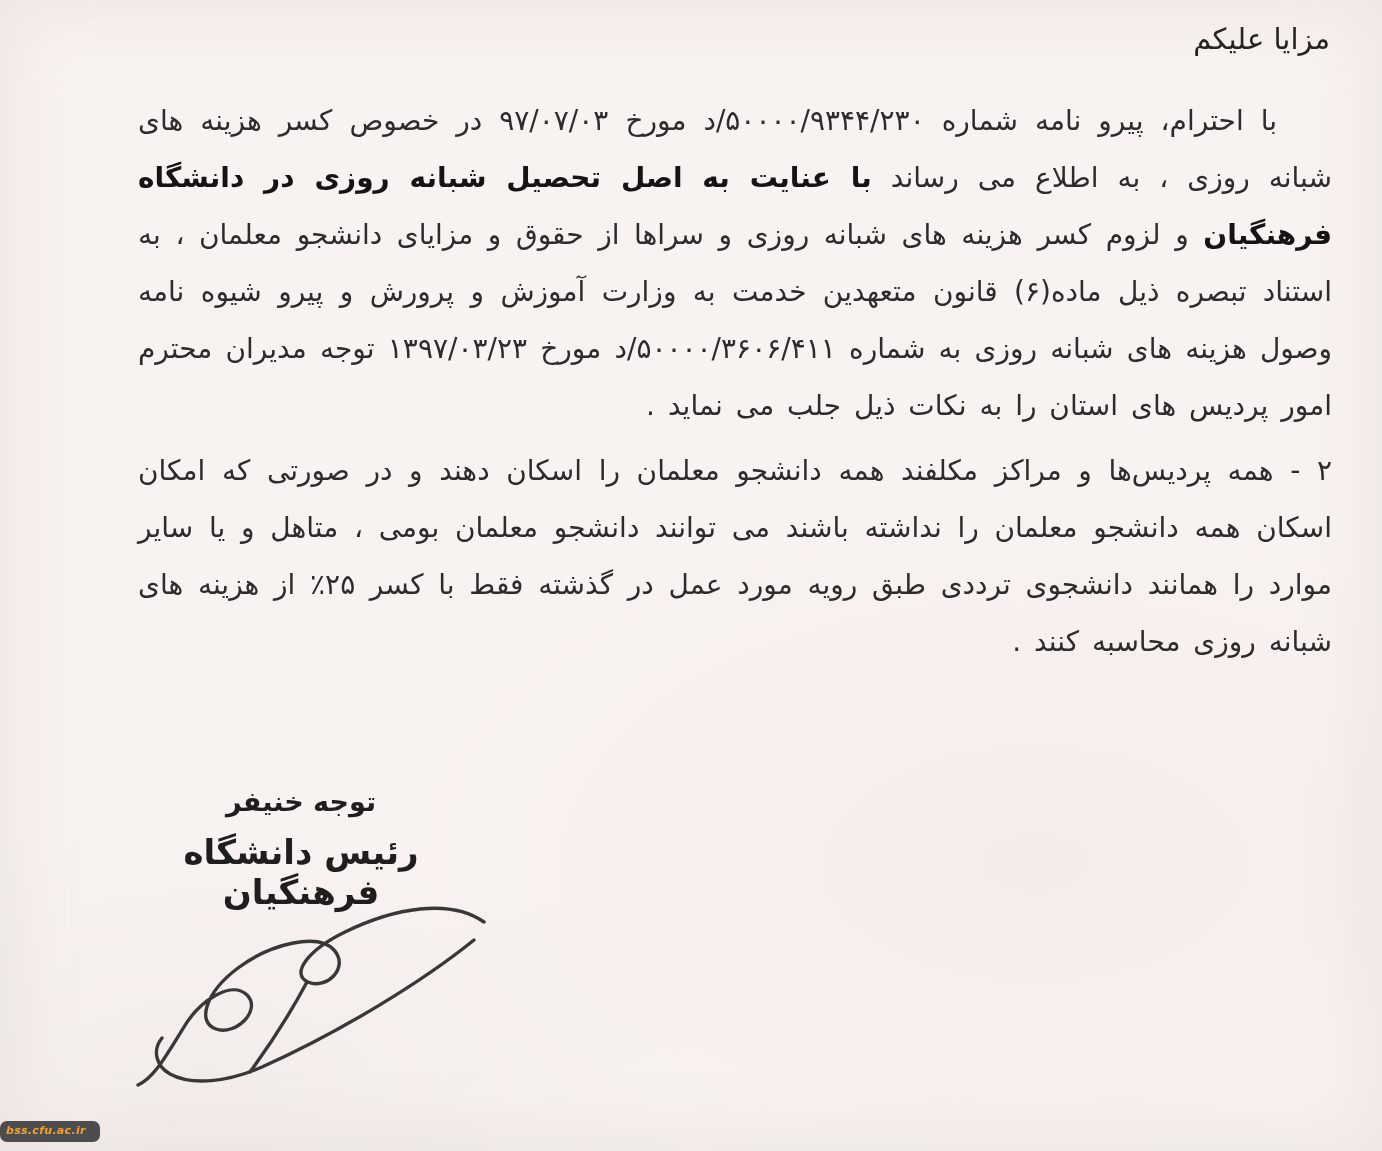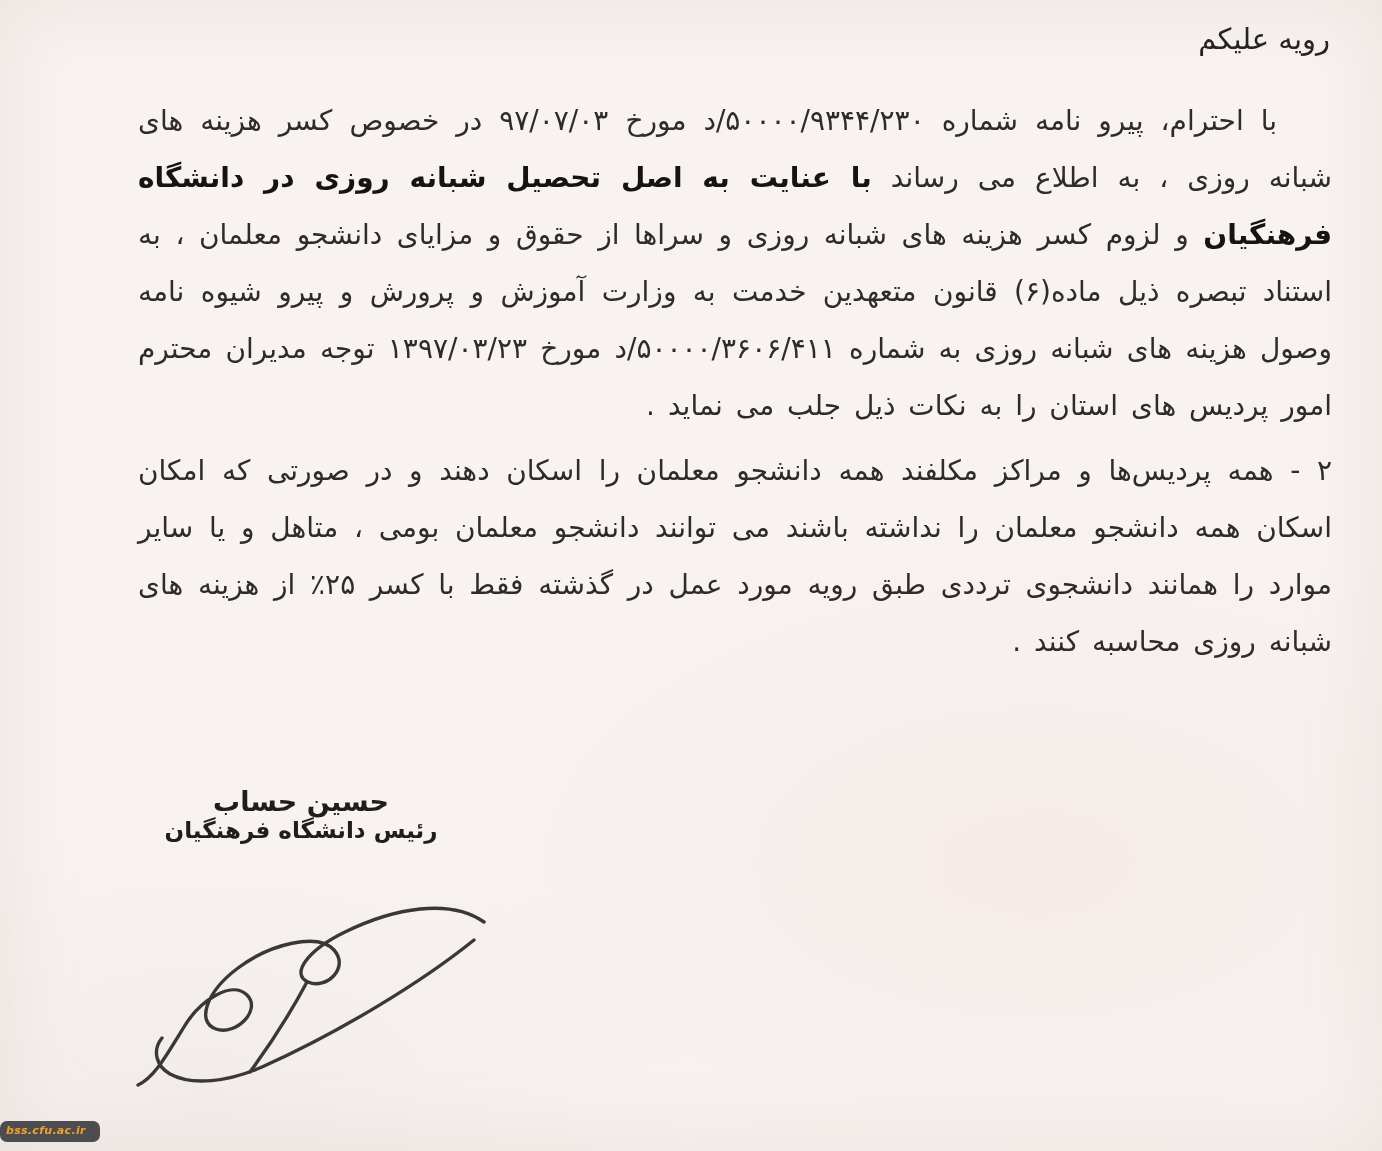--- a/index.html
+++ b/index.html
@@ -44,50 +44,50 @@
     position: absolute;
     top: 786px;
     left: 146px;
     width: 310px;
     direction: rtl;
     text-align: center;
     font-weight: bold;
     color: #201e1c;
   }
   .sig-name { font-size: 27px; }
-  .sig-title { font-size: 23px; }
+  .sig-title { font-size: 34px; margin-top: 15px; }
   .sig-svg { position: absolute; left: 112px; top: 882px; }
   .watermark {
     position: absolute;
     left: 0;
     top: 1121px;
     background: #4d4d4f;
     color: #f0a030;
     font-size: 11px;
     font-style: italic;
     font-weight: bold;
     letter-spacing: 0.3px;
     padding: 3px 14px 5px 6px;
     border-radius: 7px;
   }
 </style>
 </head>
 <body>
 
 <div class="page">
 
-  <div class="greeting">رویه علیکم</div>
+  <div class="greeting">مزایا علیکم</div>
 
   <div class="body-text">
     <p class="para indent"><span>با احترام، پیرو نامه شماره ۵۰۰۰۰/۹۳۴۴/۲۳۰/د مورخ ۹۷/۰۷/۰۳ در خصوص کسر هزینه های شبانه روزی ، به اطلاع می رساند </span><b>با عنایت به اصل تحصیل شبانه روزی در دانشگاه فرهنگیان</b><span> و لزوم کسر هزینه های شبانه روزی و سراها از حقوق و مزایای دانشجو معلمان ، به استناد تبصره ذیل ماده(۶) قانون متعهدین خدمت به وزارت آموزش و پرورش و پیرو شیوه نامه وصول هزینه های شبانه روزی به شماره ۵۰۰۰۰/۳۶۰۶/۴۱۱/د مورخ ۱۳۹۷/۰۳/۲۳ توجه مدیران محترم امور پردیس های استان را به نکات ذیل جلب می نماید .</span></p>
     <p class="para">۲ - همه پردیس‌ها و مراکز مکلفند همه دانشجو معلمان را اسکان دهند و در صورتی که امکان اسکان همه دانشجو معلمان را نداشته باشند می توانند دانشجو معلمان بومی ، متاهل و یا سایر موارد را همانند دانشجوی ترددی طبق رویه مورد عمل در گذشته فقط با کسر ۲۵٪ از هزینه های شبانه روزی محاسبه کنند .</p>
   </div>
 
   <div class="sig-block">
-    <div class="sig-name">حسین حساب</div>
+    <div class="sig-name">توجه خنیفر</div>
     <div class="sig-title">رئیس دانشگاه فرهنگیان</div>
   </div>
 
   <svg class="sig-svg" width="400" height="220" viewBox="0 0 400 220" aria-hidden="true">
     <g fill="none" stroke="#3a3836" stroke-width="3.4" stroke-linecap="round" stroke-linejoin="round">
       <path d="M372,40 C338,16 282,26 233,50 C196,68 178,92 196,100 C214,108 238,86 222,68 C206,50 158,62 126,86 C94,110 84,140 104,147 C124,154 150,128 135,113 C120,98 88,118 72,145 C54,174 42,196 26,203"></path>
       <path d="M362,58 C310,100 228,150 150,185 C116,200 80,204 58,192 C44,184 40,168 50,156"></path>
       <path d="M195,100 C180,128 160,160 138,190"></path>
     </g>
   </svg>

